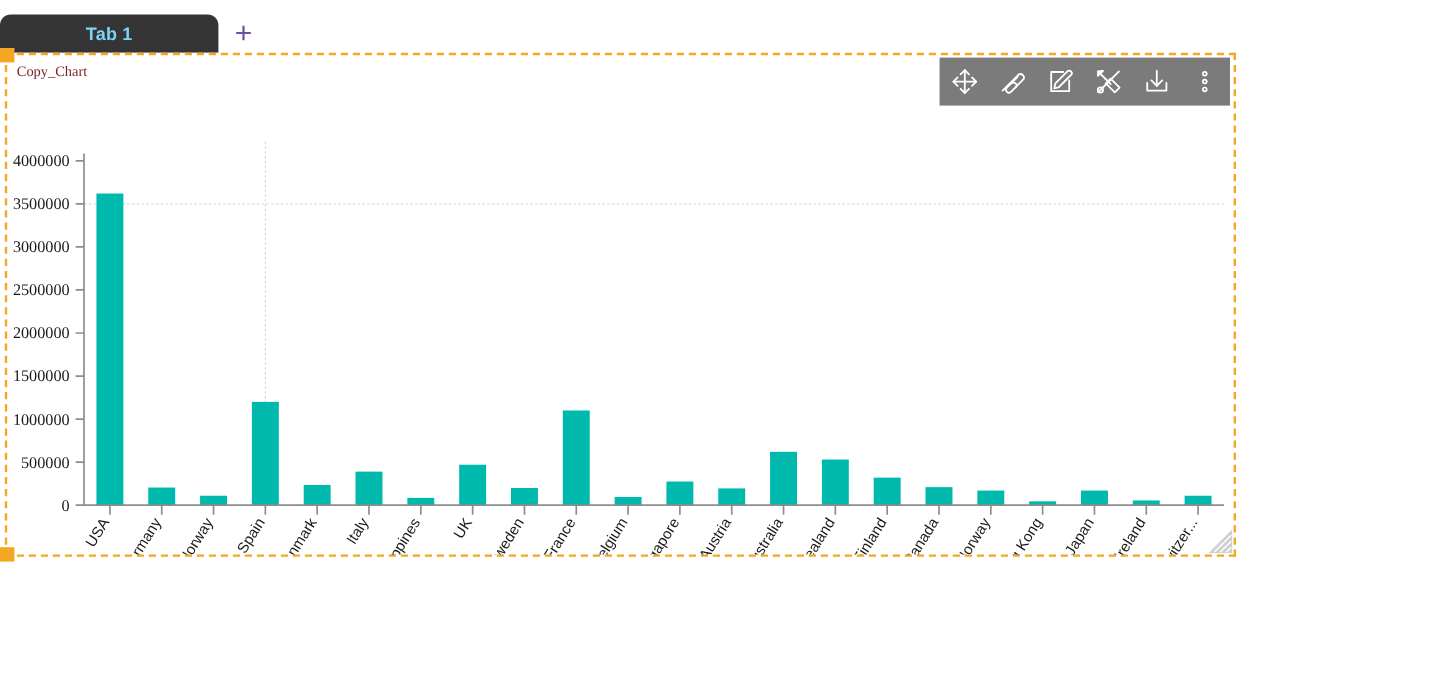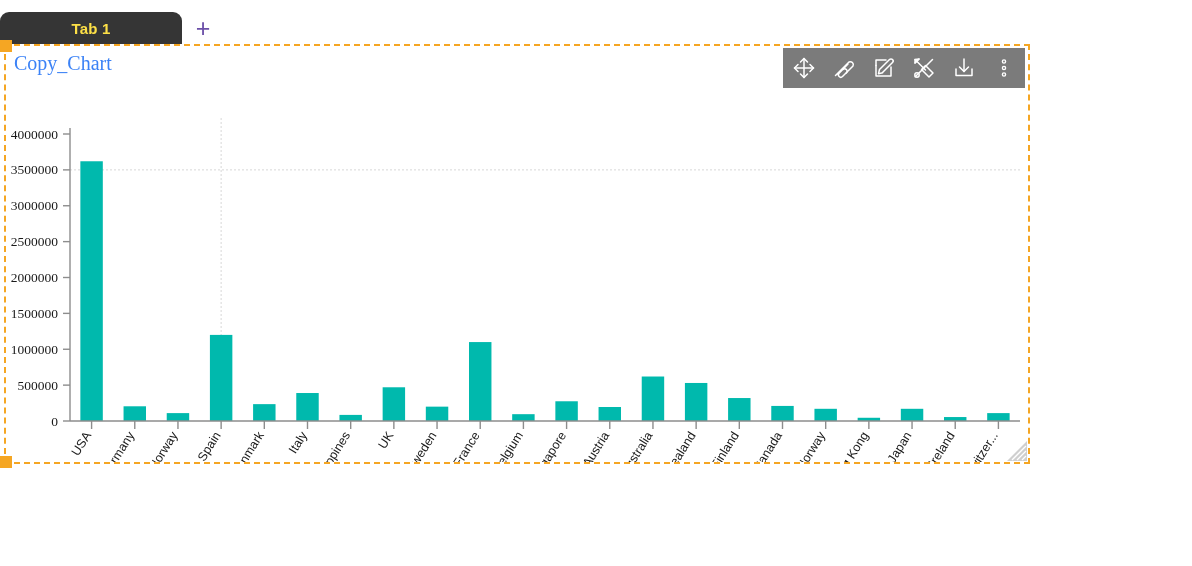--- a/index.html
+++ b/index.html
@@ -30,21 +30,21 @@
     align-items: flex-end;
   }
   .tab {
     height: 32px;
     min-width: 182px;
     border-radius: 9px 9px 0 0;
     display: flex;
     align-items: center;
     justify-content: center;
     font-size: 15px;
-    color: #fde047;
+    color: #7dd3fc;
     letter-spacing: .2px;
     cursor: pointer;
     user-select: none;
   }
   .tab.active { background: #353535; font-weight: 700; }
   .tab.inactive { background: #b3b3b3; font-weight: 400; margin-left: 4px; color:#f2f2f2; }
   #add-tab {
     width: 42px; height: 32px;
     display: flex; align-items: center; justify-content: center;
     font-size: 25px; line-height: 1;
@@ -76,22 +76,22 @@
     width: 20px; height: 20px;
     z-index: 6;
     cursor: nwse-resize;
   }
   #resize-grip svg { display:block; }
 
   
   #widget-title {
     position: absolute;
     left: 8px; top: 6px;
-    font-size: 20px;
-    color: #3b82f6;
+    font-size: 12px;
+    color: #7f1d1d;
     font-family: "Liberation Serif", serif;
     white-space: nowrap;
   }
 
   
   #chart-toolbar {
     position: absolute;
     right: 3px; top: 2px;
     height: 40px;
     background: #7b7b7b;

